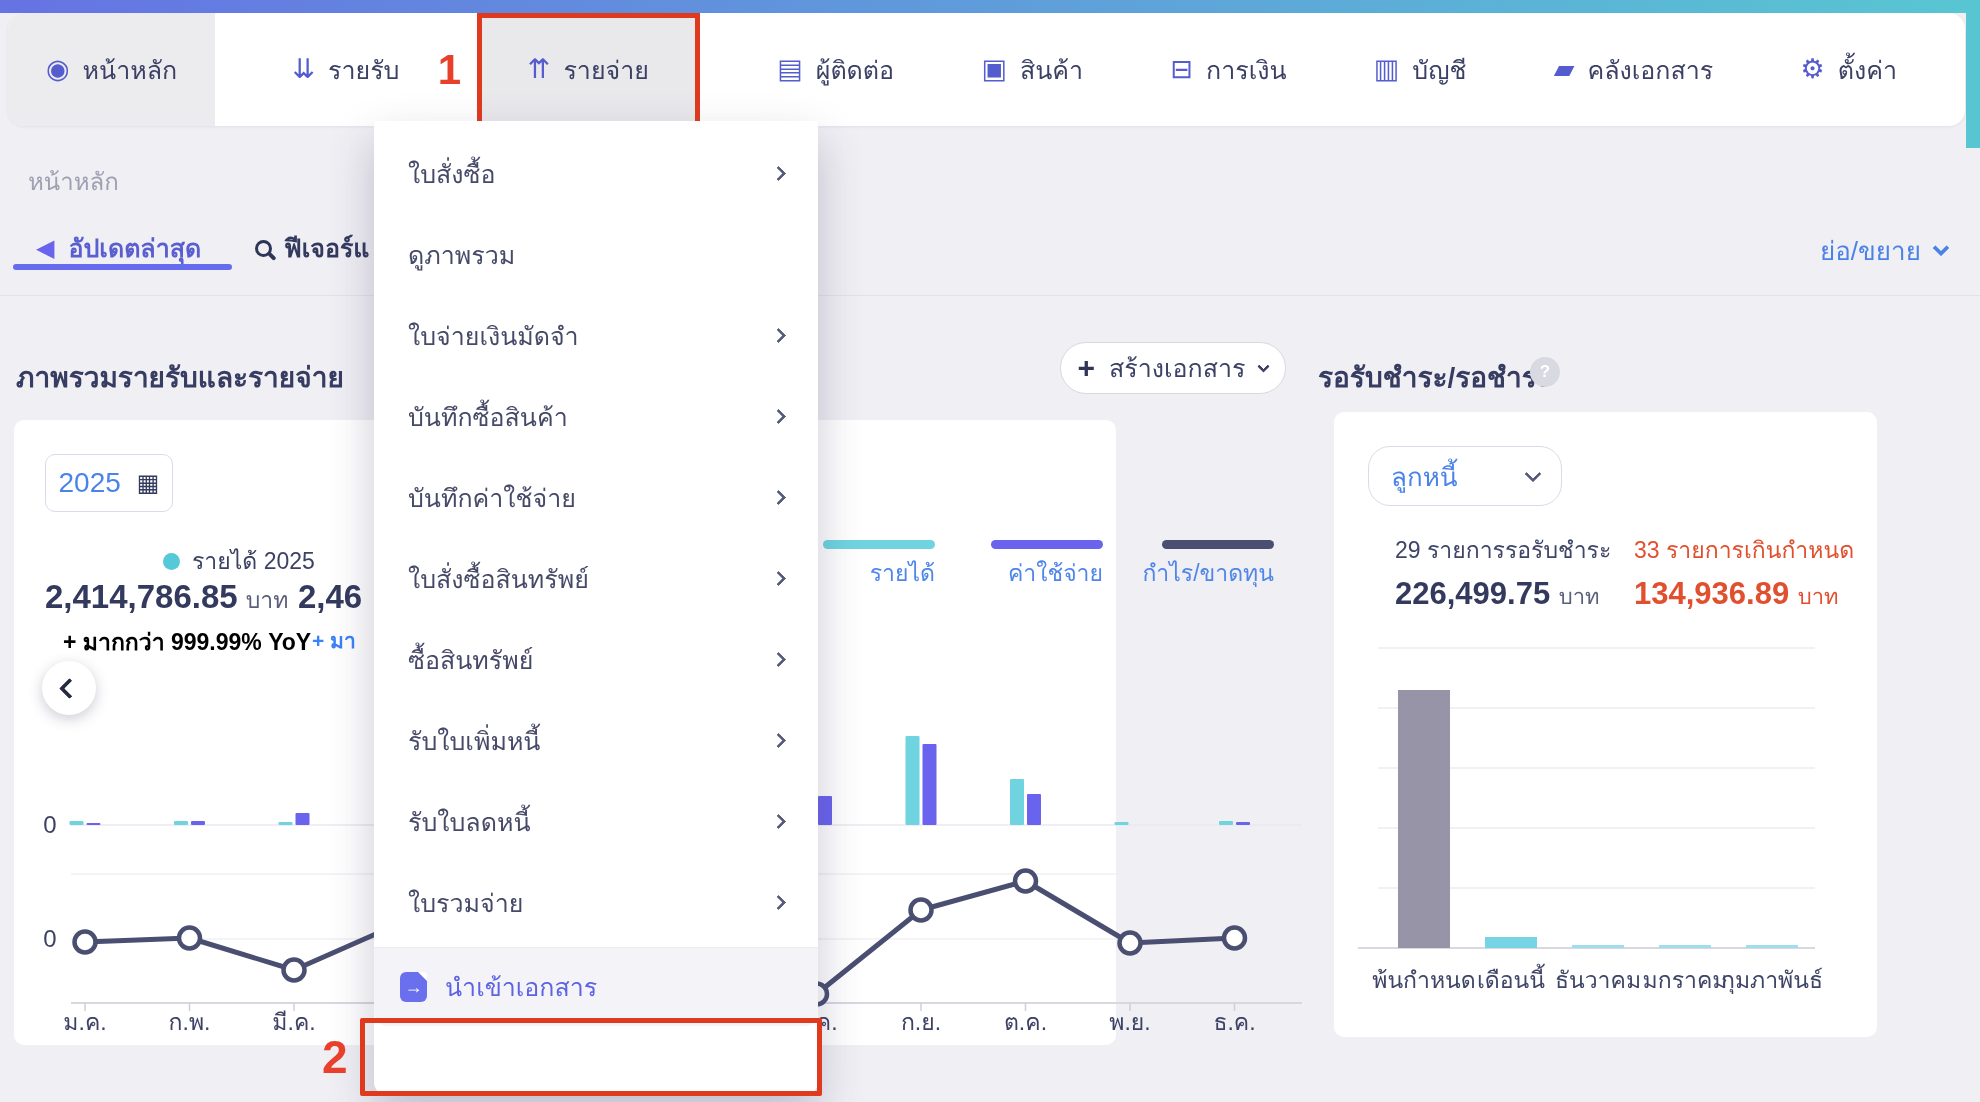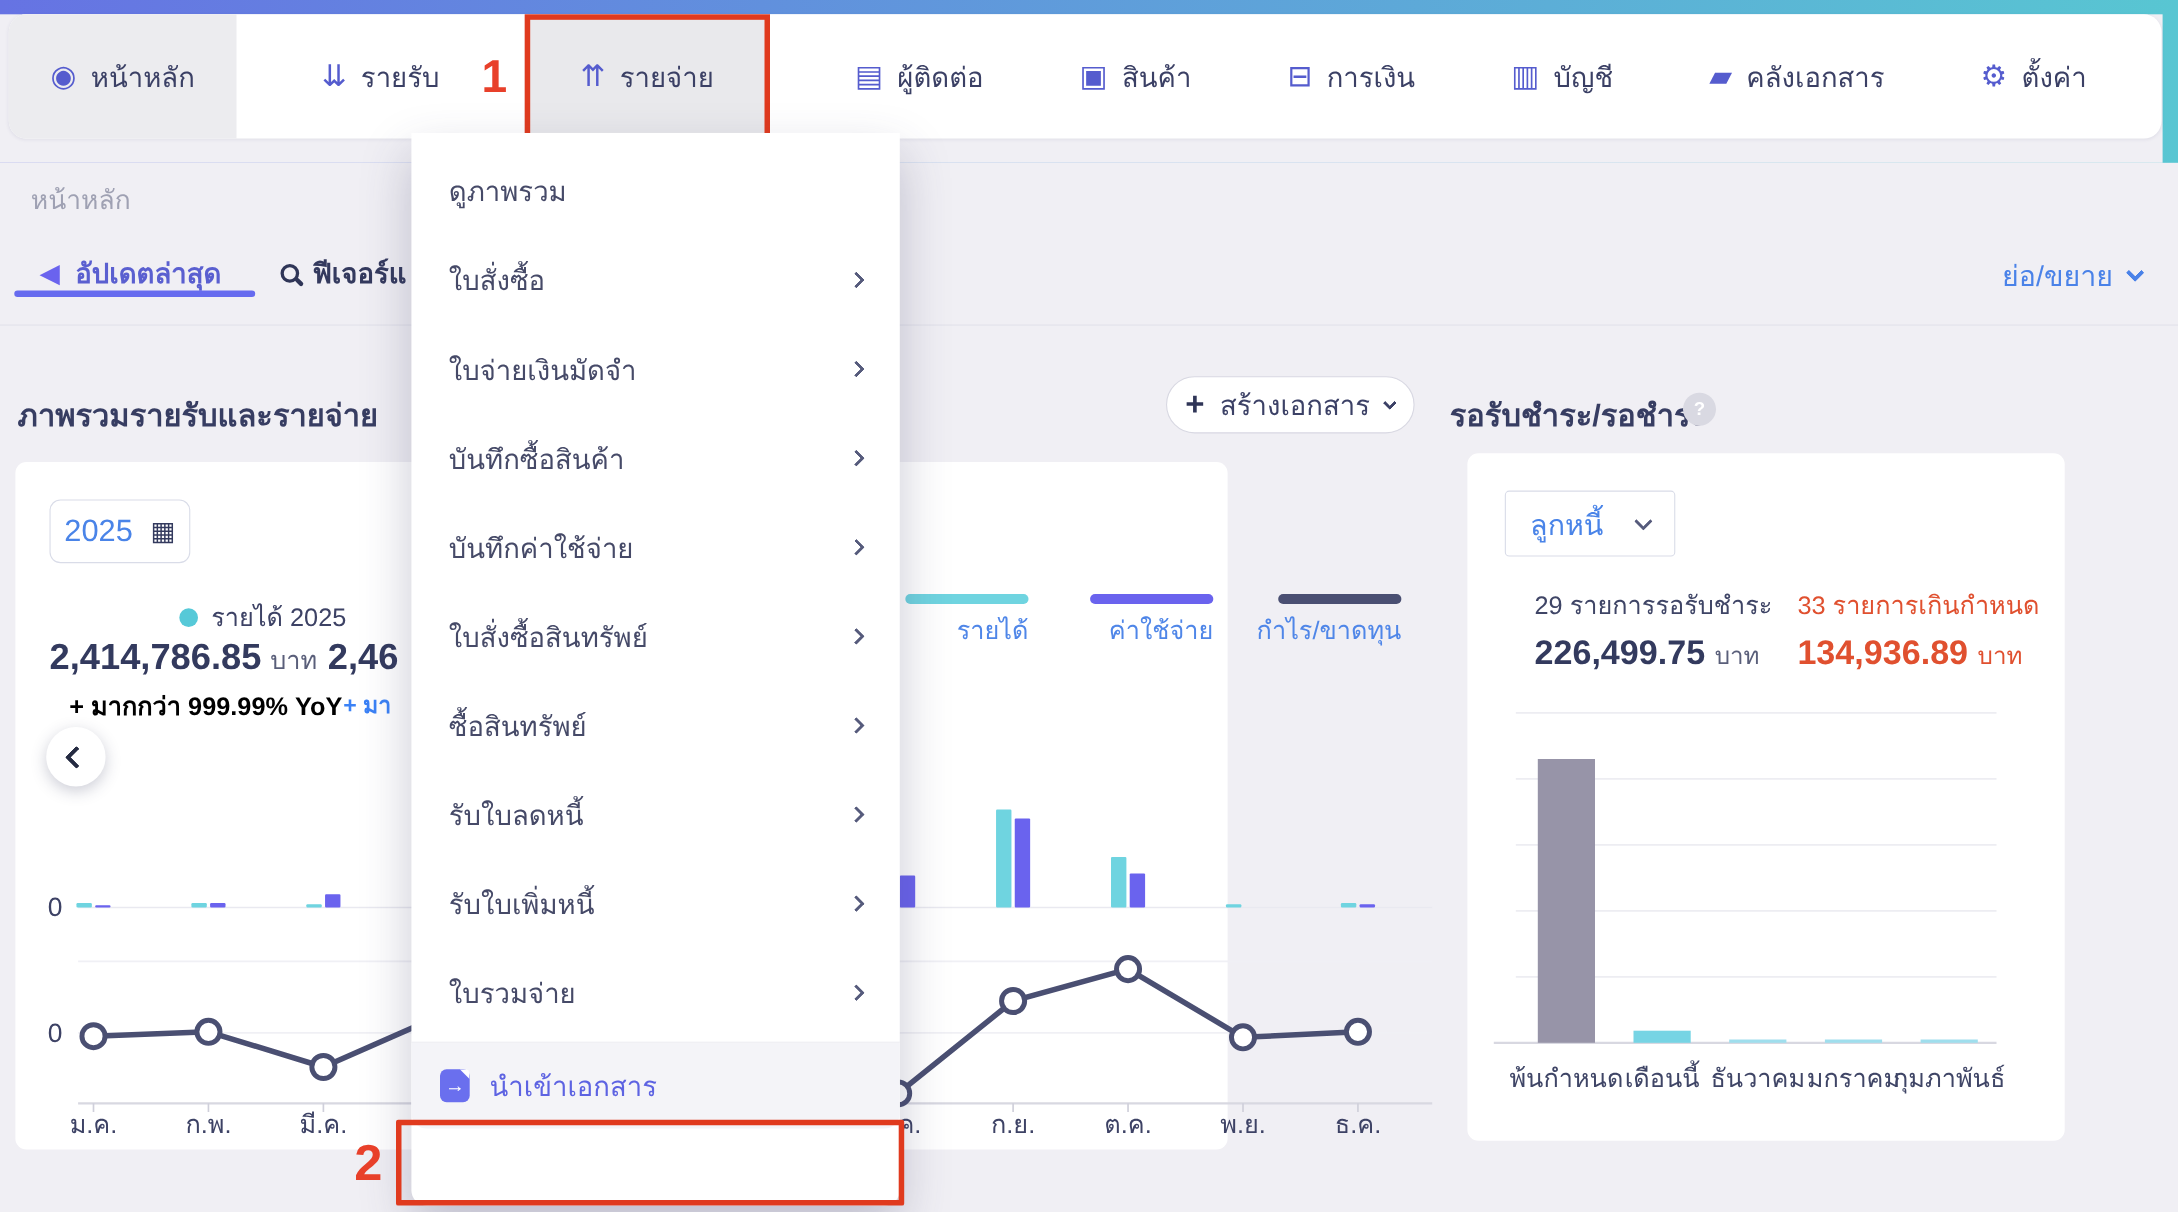--- a/index.html
+++ b/index.html
@@ -65,21 +65,21 @@
   .legend-item .lbl{font-size:23px;color:#4f86e8;white-space:nowrap;}
   #prev-btn{left:42px;top:661px;width:54px;height:54px;border-radius:50%;background:#fff;z-index:12;
             box-shadow:0 4px 14px rgba(50,55,90,.25);display:flex;align-items:center;justify-content:center;cursor:pointer;}
   .chv{display:inline-block;border-style:solid;border-color:#565b7c;border-width:3px 3px 0 0;width:11px;height:11px;transform:rotate(45deg);border-radius:1px;}
   .chv-down{transform:rotate(135deg);width:12px;height:12px;margin-top:-4px;}
   .chv-left-big{border-width:0 0 4.5px 4.5px;border-color:#252b42;width:15px;height:15px;transform:rotate(45deg);border-radius:2px;}
   .chv-down-blue{border-color:#4a82e8;border-width:0 0 4px 4px;width:12px;height:12px;transform:rotate(-45deg);margin-top:-6px;}
   .chv-down-sm{border-color:#3c4166;border-width:0 0 3px 3px;width:9px;height:9px;transform:rotate(-45deg);margin-top:-4px;}
 
   
-  #recv-filter{left:34px;top:34px;width:155px;height:60px;border:1.5px solid #d9dce8;border-radius:4px;
+  #recv-filter{left:34px;top:34px;width:194px;height:60px;border:1.5px solid #d9dce8;border-radius:22px;
                display:flex;align-items:center;justify-content:space-between;padding:0 22px;cursor:pointer;}
   #recv-filter .val{color:#4a84e8;font-size:26px;}
   .recv-stat{position:absolute;top:120px;display:flex;flex-direction:column;gap:8px;}
   .recv-stat .cnt{font-size:23px;}
   .recv-stat .amt{font-size:31px;font-weight:bold;}
   .recv-stat .amt .cur{font-size:22px;font-weight:normal;}
   #recv-pending{left:61px;color:#3f4566;}
   #recv-pending .amt{color:#333a5e;}
   #recv-pending .amt .cur{color:#5a5f7a;}
   #recv-overdue{left:300px;color:#e0502f;}
@@ -309,52 +309,52 @@
         <rect x="325" y="533" width="52" height="3" fill="#9fdeed"></rect>
         <text x="351" y="576" font-size="23" fill="#3f4566" text-anchor="middle">มกราคม</text>
         <rect x="412" y="533" width="52" height="3" fill="#9fdeed"></rect>
         <text x="438" y="576" font-size="23" fill="#3f4566" text-anchor="middle">กุมภาพันธ์</text>
       </svg>
   </section>
 
   <div class="abs" id="dropdown-menu">
     <div id="menu-items-host" style="display:flex;flex-direction:column;">
         <div class="menu-item">
+          <span>ใบสั่งซื้อ</span>
+          <span class="chv"></span>
+        </div>
+        <div class="menu-item">
           <span>ดูภาพรวม</span>
         </div>
         <div class="menu-item">
-          <span>ใบสั่งซื้อ</span>
-          <span class="chv"></span>
-        </div>
-        <div class="menu-item">
           <span>ใบจ่ายเงินมัดจำ</span>
           <span class="chv"></span>
         </div>
         <div class="menu-item">
           <span>บันทึกซื้อสินค้า</span>
           <span class="chv"></span>
         </div>
         <div class="menu-item">
           <span>บันทึกค่าใช้จ่าย</span>
           <span class="chv"></span>
         </div>
         <div class="menu-item">
           <span>ใบสั่งซื้อสินทรัพย์</span>
           <span class="chv"></span>
         </div>
         <div class="menu-item">
           <span>ซื้อสินทรัพย์</span>
           <span class="chv"></span>
         </div>
         <div class="menu-item">
+          <span>รับใบเพิ่มหนี้</span>
+          <span class="chv"></span>
+        </div>
+        <div class="menu-item">
           <span>รับใบลดหนี้</span>
-          <span class="chv"></span>
-        </div>
-        <div class="menu-item">
-          <span>รับใบเพิ่มหนี้</span>
           <span class="chv"></span>
         </div>
         <div class="menu-item">
           <span>ใบรวมจ่าย</span>
           <span class="chv"></span>
         </div>
       </div>
     <div id="menu-divider"></div>
     <div id="menu-import">
       <span id="import-ico">→</span>

